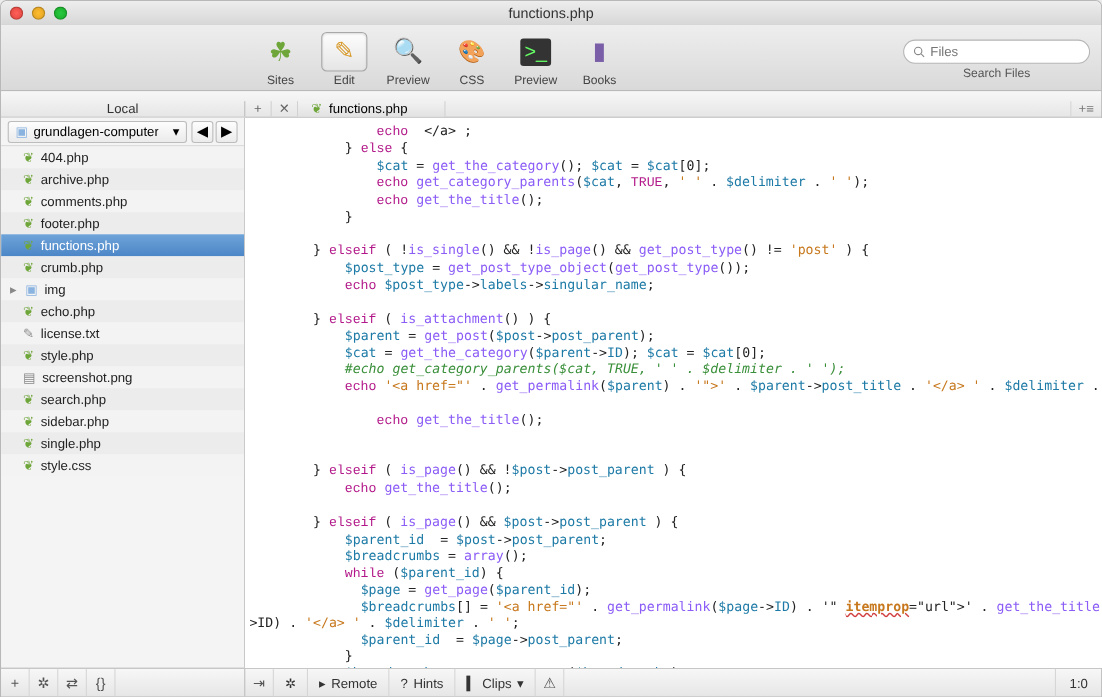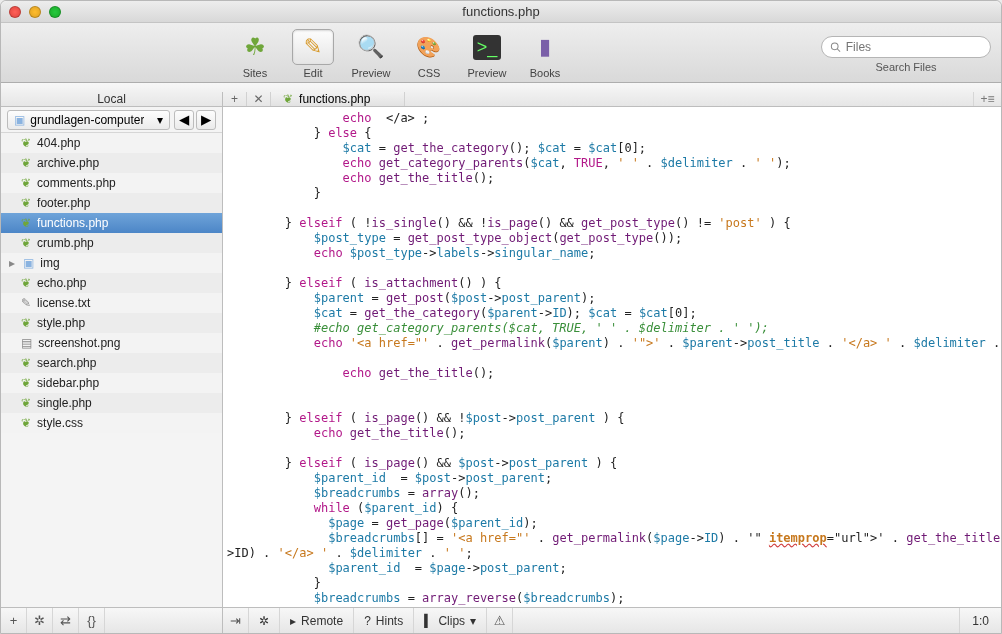--- a/index.html
+++ b/index.html
@@ -48,22 +48,22 @@
 .filelist { flex:1; overflow:auto; }
 .filerow { height:20px; display:flex; align-items:center; padding:0 4px 0 20px; gap:6px; color:#222;}
 .filerow .leaf{color:#6fa63a;}
 .filerow:nth-child(odd){background:#f3f3f3;} .filerow:nth-child(even){background:#ececec;}
 .filerow.selected{ background:linear-gradient(#6fa4d9,#4c86c7) !important; color:#fff;}
 .filerow.selected .leaf{color:#fff;}
 .filerow.folder-row .tri{ margin-left:-14px; width:10px; text-align:center; color:#888;}
 .filerow.folder-row .folder-ic{color:#8ab3e0;}
 
 .editor { flex:1; background:#ffffff; overflow:auto; position:relative; font-family: Monaco, Menlo, Consolas, monospace; font-size:12px; line-height:15px; padding:4px 0 4px 4px; white-space:pre; color:#222;}
-.editor .kw { color:#b21889; }
-.editor .fn { color:#701a75; }
+.editor .kw { color:#b21889;font-family:Liberation Mono, monospace; }
+.editor .fn { color:#8b5cf6; }
 .editor .str { color:#c7781d; }
 .editor .var { color:#1d7aa6; }
 .editor .com { color:#3a8f3a; font-style:italic;}
 .editor .underline { text-decoration: wavy underline #d04040; font-weight: bold; }
 
 
 .statusbar { height:26px; border-top:1px solid #bdbdbd; background:linear-gradient(#f7f7f7,#e6e6e6); display:flex; align-items:stretch;}
 .statusbar .left-sb { width:222px; display:flex; align-items:center; border-right:1px solid #bdbdbd;}
 .sb-btn { width:26px; height:100%; display:flex; align-items:center; justify-content:center; border-right:1px solid #d6d6d6; color:#555; cursor:pointer; font-size:13px;}
 .sb-btn.wide { width:auto; padding:0 10px; gap:5px; font-size:12px; color:#333;}

